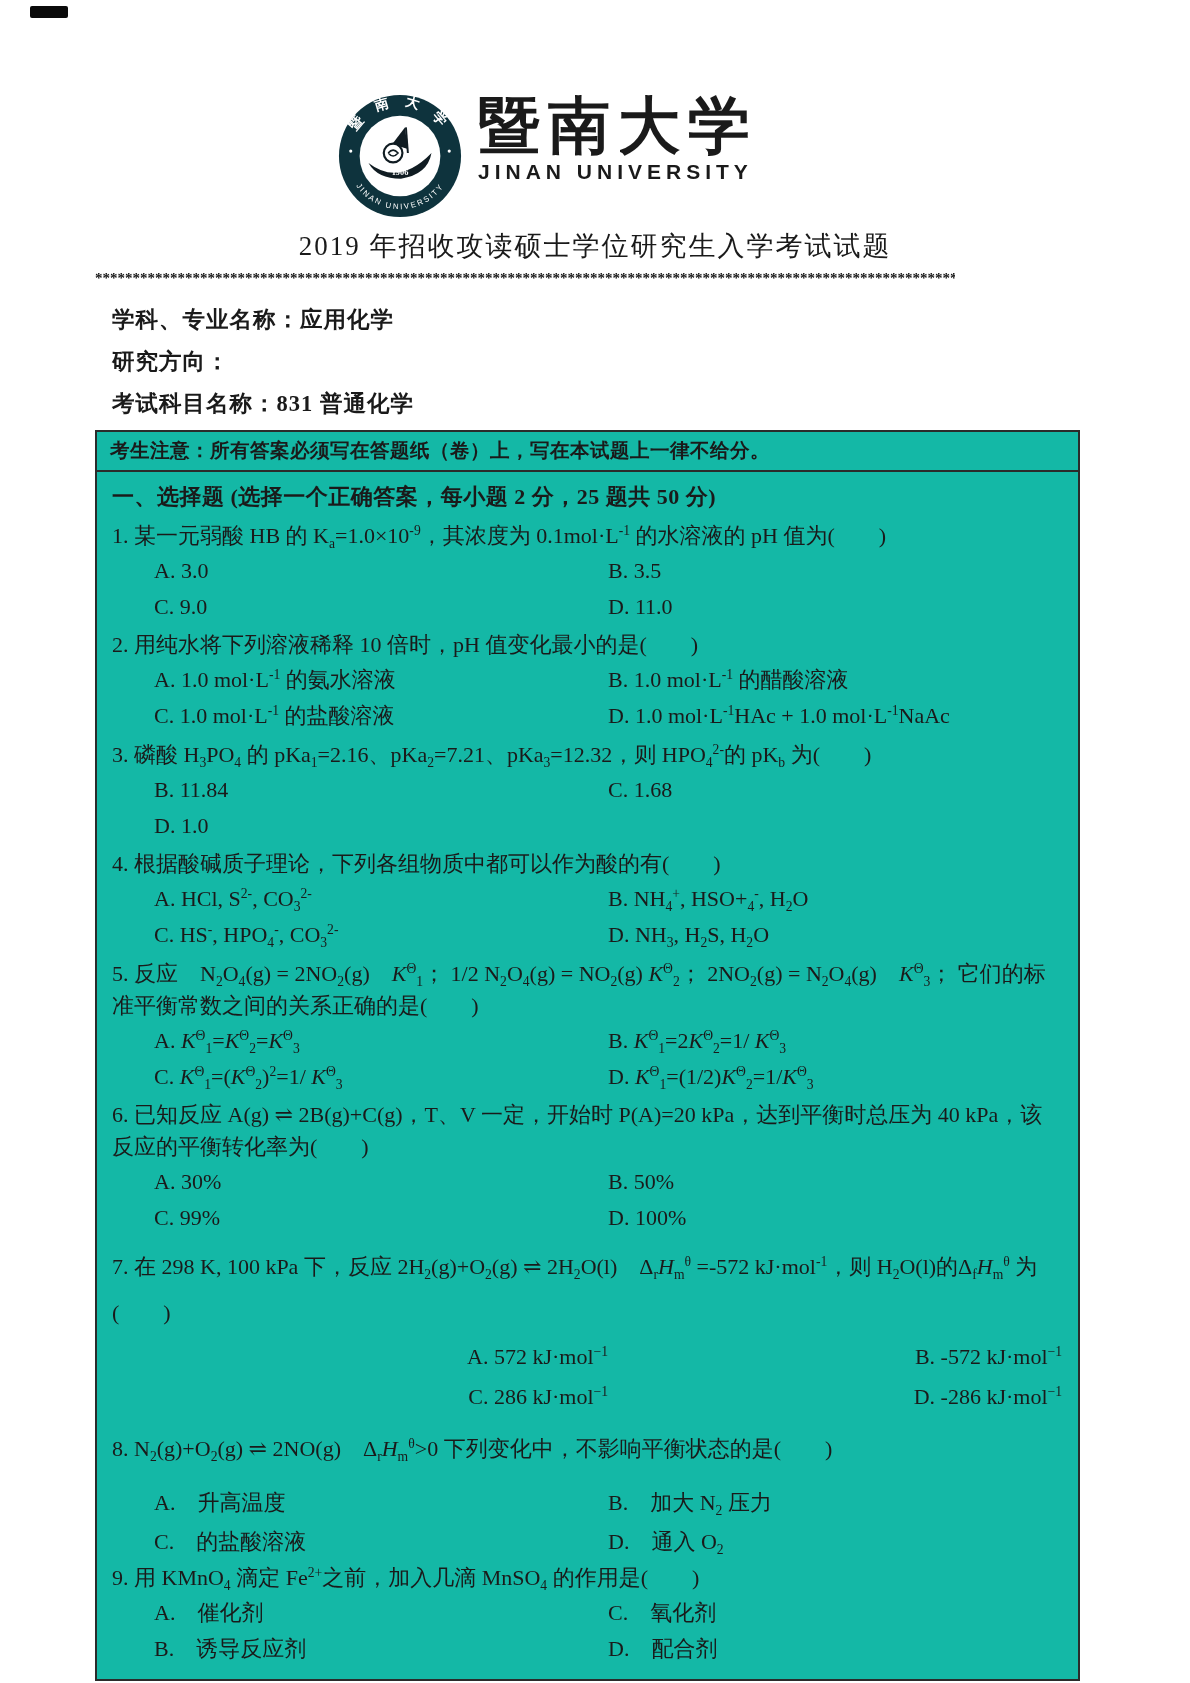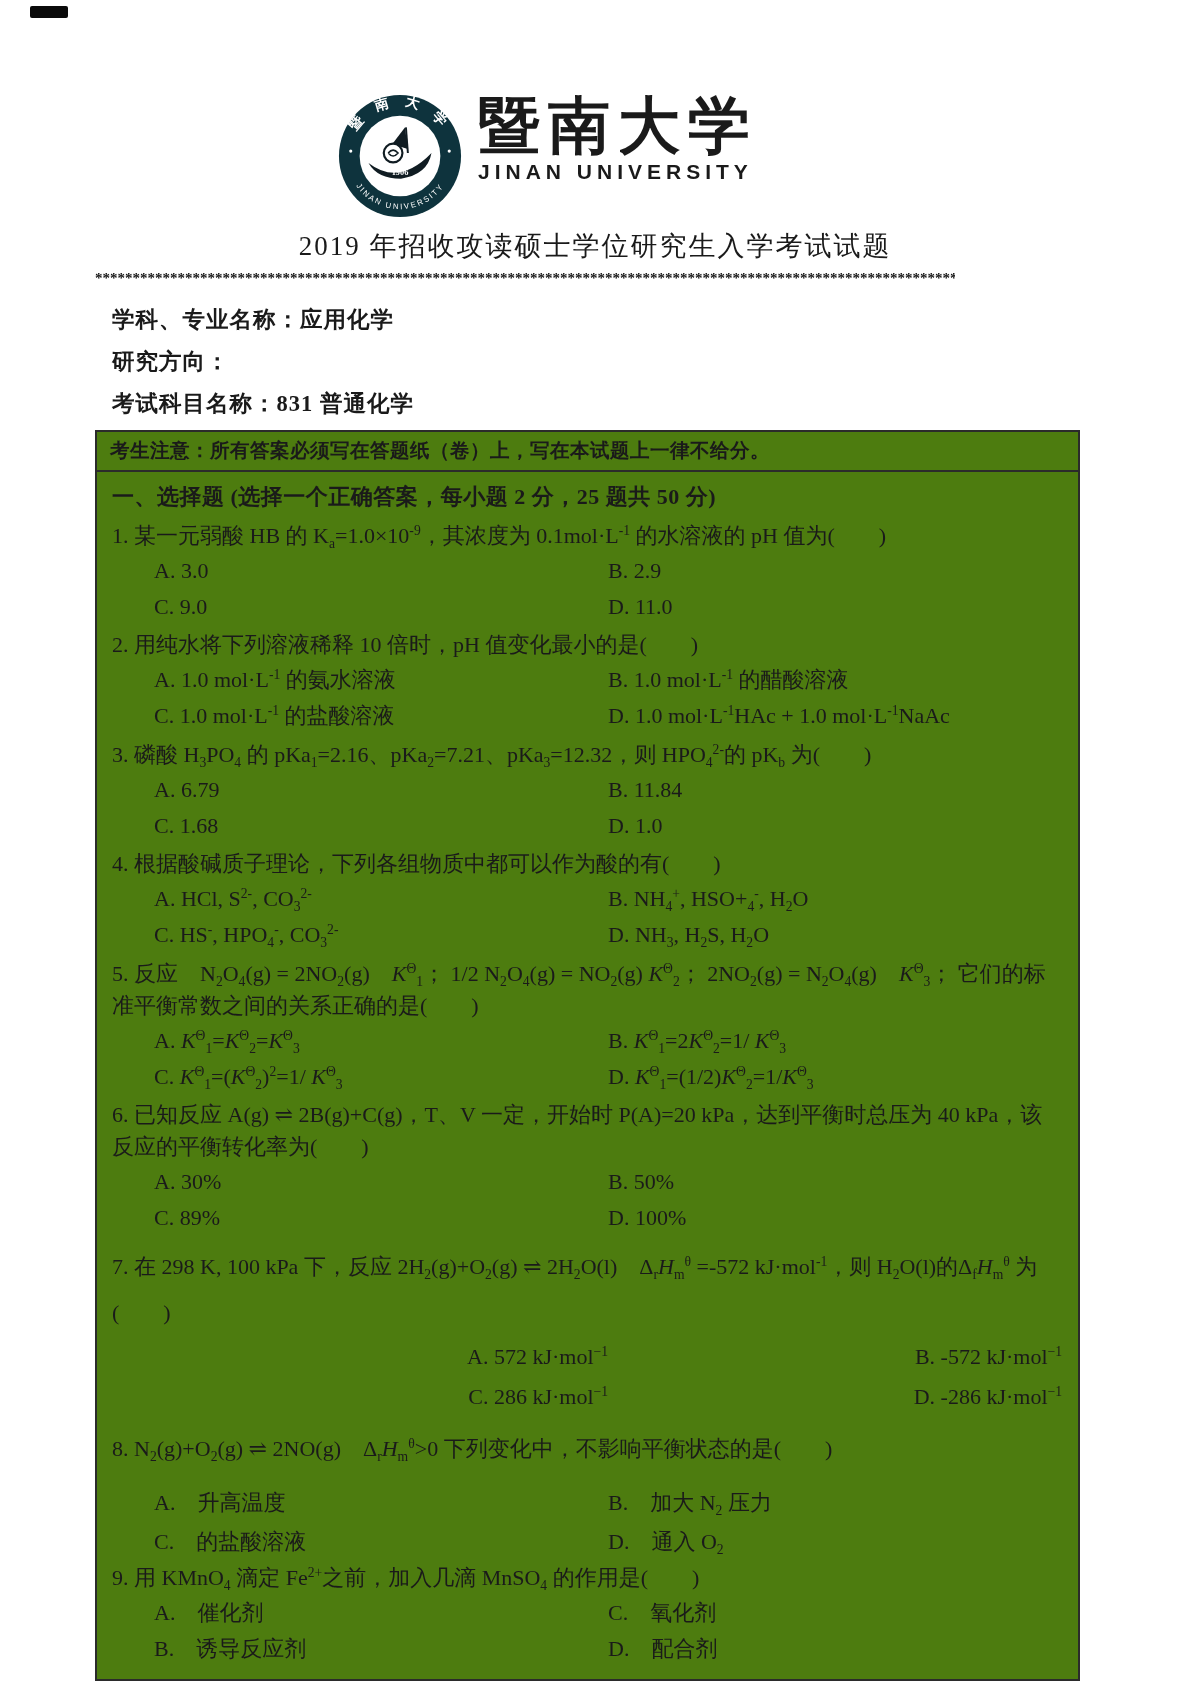--- a/index.html
+++ b/index.html
@@ -22,21 +22,21 @@
   .cn-name{font-size:62px;line-height:64px;font-weight:900;letter-spacing:8px;font-family:Liberation Sans, sans-serif;}
   .en-name{font-size:21px;font-weight:700;letter-spacing:5px;margin-top:2px;font-family:"Liberation Sans","DejaVu Sans",sans-serif;}
 
   .doc-title{text-align:center;font-size:27px;font-weight:400;margin-top:8px;letter-spacing:2px;}
   .stars{margin:6px 0 0 95px;width:860px;height:20px;overflow:hidden;white-space:nowrap;font-size:15px;font-weight:700;letter-spacing:0px;color:#151515;}
 
   .meta{margin:14px 0 0 112px;font-size:22.5px;font-weight:700;}
   .meta div{margin-bottom:11px;letter-spacing:1px;}
 
   
-  .outer-box{margin-left:95px;width:985px;border:2px solid #2b2b2b;box-sizing:border-box;background:#4d7c0f;}
+  .outer-box{margin-left:95px;width:985px;border:2px solid #2b2b2b;box-sizing:border-box;background:#14b8a6;}
   .notice{padding:5px 13px 6px;font-size:19.5px;font-weight:700;border-bottom:2px solid #2b2b2b;letter-spacing:0.5px;}
   .content{padding:6px 16px 8px 15px;font-size:22px;}
   .section-title{font-weight:700;margin:4px 0 8px;letter-spacing:0.5px;}
   .stem{line-height:1.45;margin-top:2px;}
   .opts{display:grid;grid-template-columns:1fr 1fr;padding-left:42px;margin:4px 0 7px;row-gap:5px;line-height:1.4;}
   .q7 .stem{line-height:2.1;margin-top:10px;}
   .q7 .opts{margin-top:6px;row-gap:9px;text-align:right;}
   .q8 .stem{margin-top:16px;line-height:1.8;}
   .q8 .opts{margin-top:20px;row-gap:8px;margin-bottom:4px;}
   sub,sup{font-size:0.62em;line-height:0;}
@@ -96,40 +96,39 @@
 
   <div class="outer-box">
     <div class="notice">考生注意：所有答案必须写在答题纸（卷）上，写在本试题上一律不给分。</div>
     <div class="content">
       <div class="section-title">一、选择题 (选择一个正确答案，每小题 2 分，25 题共 50 分)</div>
 
       <div class="question">
         <div class="stem">1.  某一元弱酸 HB 的 K<sub>a</sub>=1.0×10<sup>-9</sup>，其浓度为 0.1mol·L<sup>-1</sup> 的水溶液的 pH 值为(　　)</div>
         <div class="opts">
           <div>A. 3.0</div>
-          <div>B. 2.9</div>
+          <div>B. 3.5</div>
           <div>C. 9.0</div>
           <div>D. 11.0</div>
         </div>
       </div>
 
       <div class="question">
         <div class="stem">2.  用纯水将下列溶液稀释 10 倍时，pH 值变化最小的是(　　)</div>
         <div class="opts">
           <div>A. 1.0 mol·L<sup>-1</sup> 的氨水溶液</div>
           <div>B. 1.0 mol·L<sup>-1</sup> 的醋酸溶液</div>
           <div>C. 1.0 mol·L<sup>-1</sup> 的盐酸溶液</div>
           <div>D. 1.0 mol·L<sup>-1</sup>HAc + 1.0 mol·L<sup>-1</sup>NaAc</div>
         </div>
       </div>
 
       <div class="question">
         <div class="stem">3.  磷酸 H<sub>3</sub>PO<sub>4</sub> 的 pKa<sub>1</sub>=2.16、pKa<sub>2</sub>=7.21、pKa<sub>3</sub>=12.32，则 HPO<sub>4</sub><sup>2-</sup>的 pK<sub>b</sub> 为(　　)</div>
         <div class="opts">
-          <div>A. 6.79</div>
           <div>B. 11.84</div>
           <div>C. 1.68</div>
           <div>D. 1.0</div>
         </div>
       </div>
 
       <div class="question">
         <div class="stem">4.  根据酸碱质子理论，下列各组物质中都可以作为酸的有(　　)</div>
         <div class="opts">
           <div>A. HCl, S<sup>2-</sup>, CO<sub>3</sub><sup>2-</sup></div>
@@ -147,21 +146,21 @@
           <div>C. <i>K</i><sup>Θ</sup><sub>1</sub>=(<i>K</i><sup>Θ</sup><sub>2</sub>)<sup>2</sup>=1/ <i>K</i><sup>Θ</sup><sub>3</sub></div>
           <div>D. <i>K</i><sup>Θ</sup><sub>1</sub>=(1/2)<i>K</i><sup>Θ</sup><sub>2</sub>=1/<i>K</i><sup>Θ</sup><sub>3</sub></div>
         </div>
       </div>
 
       <div class="question">
         <div class="stem">6.  已知反应  A(g) ⇌ 2B(g)+C(g)，T、V 一定，开始时 P(A)=20 kPa，达到平衡时总压为 40 kPa，该反应的平衡转化率为(　　)</div>
         <div class="opts">
           <div>A. 30%</div>
           <div>B. 50%</div>
-          <div>C. 89%</div>
+          <div>C. 99%</div>
           <div>D. 100%</div>
         </div>
       </div>
 
       <div class="question q7">
         <div class="stem">7.  在 298 K, 100 kPa 下，反应 2H<sub>2</sub>(g)+O<sub>2</sub>(g) ⇌ 2H<sub>2</sub>O(l)　Δ<sub>r</sub><i>H</i><sub>m</sub><sup>θ</sup> =-572 kJ·mol<sup>-1</sup>，则 H<sub>2</sub>O(l)的Δ<sub>f</sub><i>H</i><sub>m</sub><sup>θ</sup> 为(　　)</div>
         <div class="opts">
           <div>A. 572 kJ·mol<sup>−1</sup></div>
           <div>B. -572 kJ·mol<sup>−1</sup></div>
           <div>C. 286 kJ·mol<sup>−1</sup></div>

